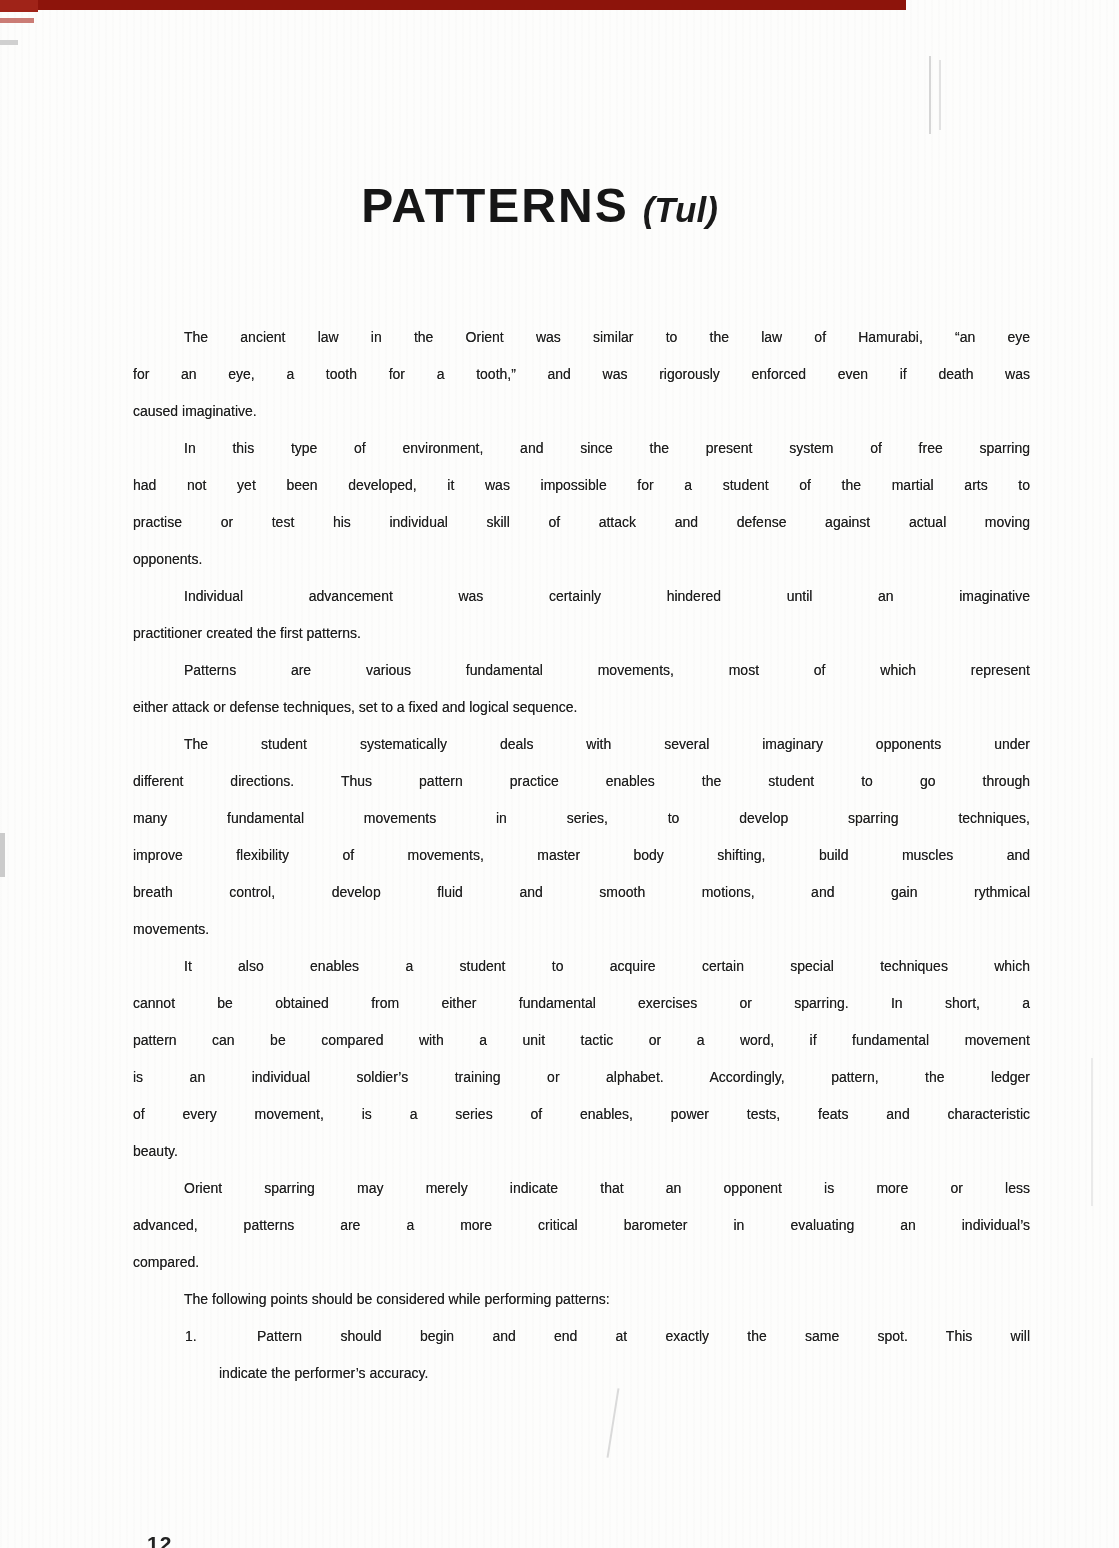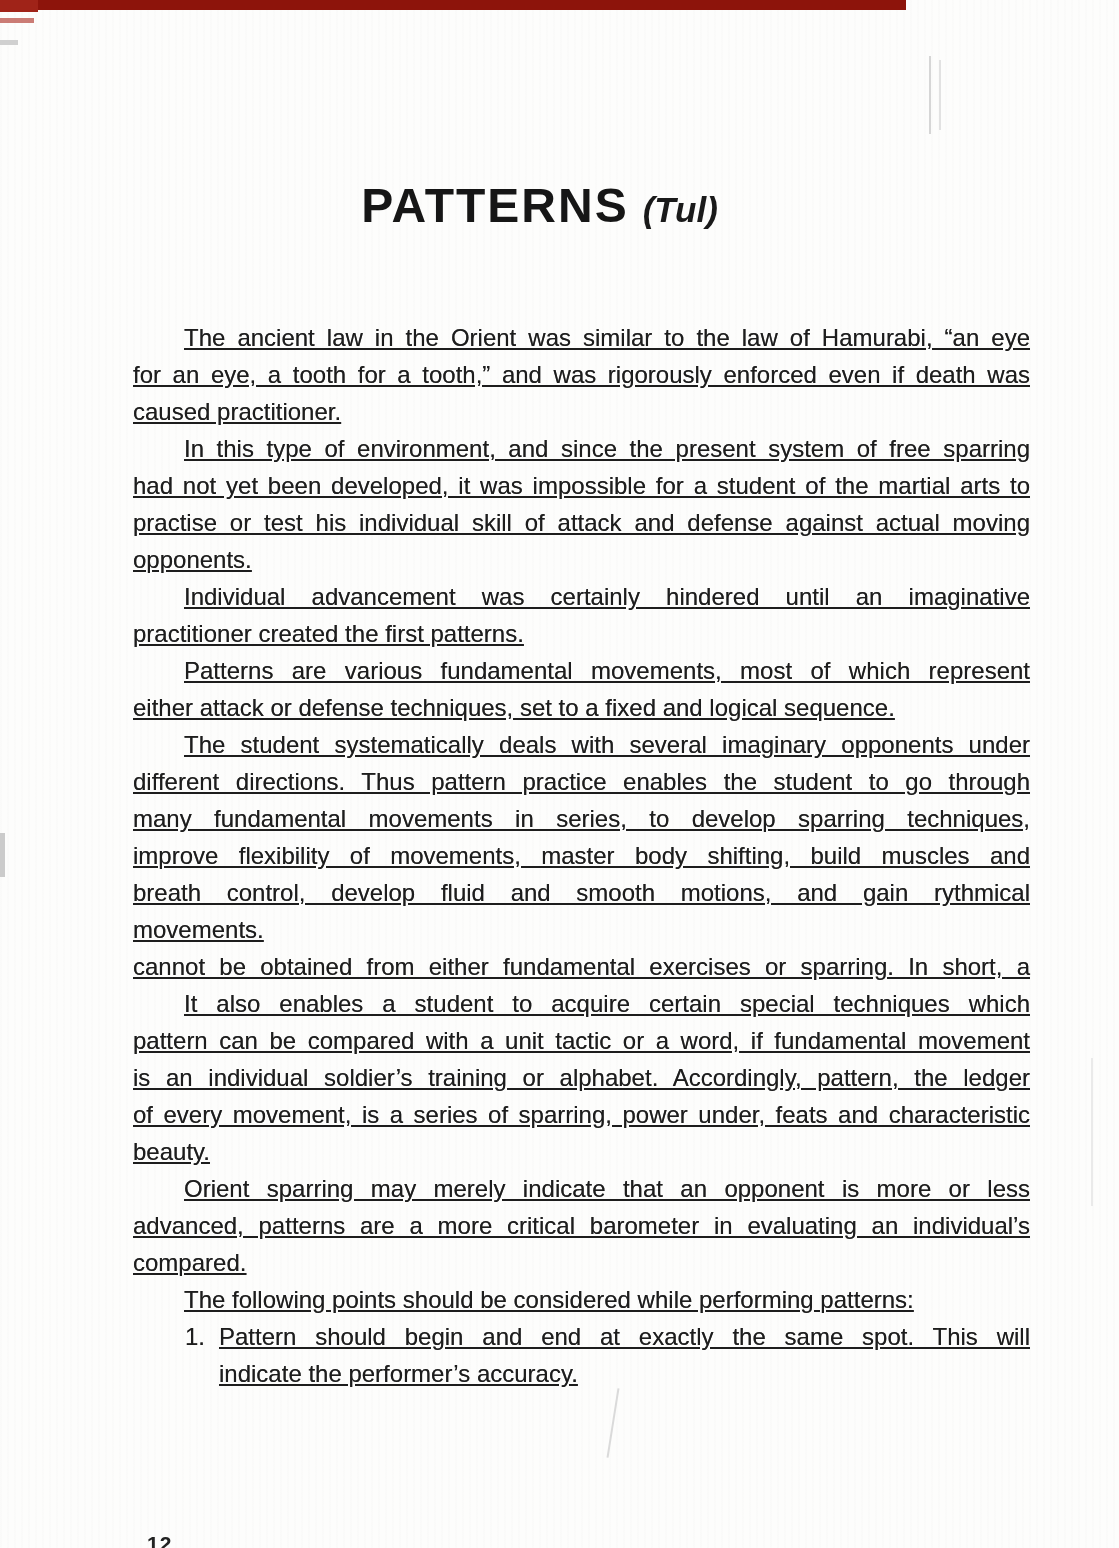--- a/index.html
+++ b/index.html
@@ -55,25 +55,24 @@
   }
   .title-sub {
     font-size: 35px;
     font-style: italic;
     font-weight: 700;
     margin-left: 14px;
     color: #1a1a1a;
   }
   .body {
     padding-top: 86px;
-    font-size: 24px;
+    font-size: 14px;
     line-height: 37px;
     color: #1d1d1d;
     text-shadow: 0 0 0.5px rgba(25,25,25,0.65);
-    text-decoration: underline;
   }
   .tline {
     text-align: justify;
     text-align-last: justify;
   }
   .tline.tlast {
     text-align-last: left;
   }
   .para > .tline.tfirst {
     text-indent: 51px;
@@ -81,21 +80,21 @@
   .list-item {
     position: relative;
     padding-left: 86px;
   }
   .list-num {
     position: absolute;
     left: 52px;
     top: 0;
     line-height: 37px;
   }
-  .list-text .tline.tfirst { text-indent: 0; }
+  .list-text .tline.tfirst { text-indent: 0; margin-left: 38px; }
 
   .page-number {
     position: absolute;
     left: 147px;
     top: 1532px;
     font-size: 21px;
     font-weight: 700;
     letter-spacing: 1px;
     color: #222;
   }
@@ -116,21 +115,21 @@
   <div class="diag-mark"></div>
 
   <div class="content">
 
     <h1 class="title"><span class="title-main">PATTERNS</span><span class="title-sub">(Tul)</span></h1>
 
     <div class="body">
       <div class="para">
           <div class="tline tfirst">The ancient law in the Orient was similar to the law of Hamurabi, “an eye</div>
           <div class="tline">for an eye, a tooth for a tooth,” and was rigorously enforced even if death was</div>
-          <div class="tline tlast">caused practitioner.</div>
+          <div class="tline tlast">caused imaginative.</div>
         </div>
       <div class="para">
           <div class="tline tfirst">In this type of environment, and since the present system of free sparring</div>
           <div class="tline">had not yet been developed, it was impossible for a student of the martial arts to</div>
           <div class="tline">practise or test his individual skill of attack and defense against actual moving</div>
           <div class="tline tlast">opponents.</div>
         </div>
       <div class="para">
           <div class="tline tfirst">Individual advancement was certainly hindered until an imaginative</div>
           <div class="tline tlast">practitioner created the first patterns.</div>
@@ -141,25 +140,25 @@
         </div>
       <div class="para">
           <div class="tline tfirst">The student systematically deals with several imaginary opponents under</div>
           <div class="tline">different directions. Thus pattern practice enables the student to go through</div>
           <div class="tline">many fundamental movements in series, to develop sparring techniques,</div>
           <div class="tline">improve flexibility of movements, master body shifting, build muscles and</div>
           <div class="tline">breath control, develop fluid and smooth motions, and gain rythmical</div>
           <div class="tline tlast">movements.</div>
         </div>
       <div class="para">
+          <div class="tline tfirst">It also enables a student to acquire certain special techniques which</div>
           <div class="tline">cannot be obtained from either fundamental exercises or sparring. In short, a</div>
-          <div class="tline tfirst">It also enables a student to acquire certain special techniques which</div>
           <div class="tline">pattern can be compared with a unit tactic or a word, if fundamental movement</div>
           <div class="tline">is an individual soldier’s training or alphabet. Accordingly, pattern, the ledger</div>
-          <div class="tline">of every movement, is a series of sparring, power under, feats and characteristic</div>
+          <div class="tline">of every movement, is a series of enables, power tests, feats and characteristic</div>
           <div class="tline tlast">beauty.</div>
         </div>
       <div class="para">
           <div class="tline tfirst">Orient sparring may merely indicate that an opponent is more or less</div>
           <div class="tline">advanced, patterns are a more critical barometer in evaluating an individual’s</div>
           <div class="tline tlast">compared.</div>
         </div>
       <div class="para">
           <div class="tline tfirst tlast">The following points should be considered while performing patterns:</div>
         </div>

